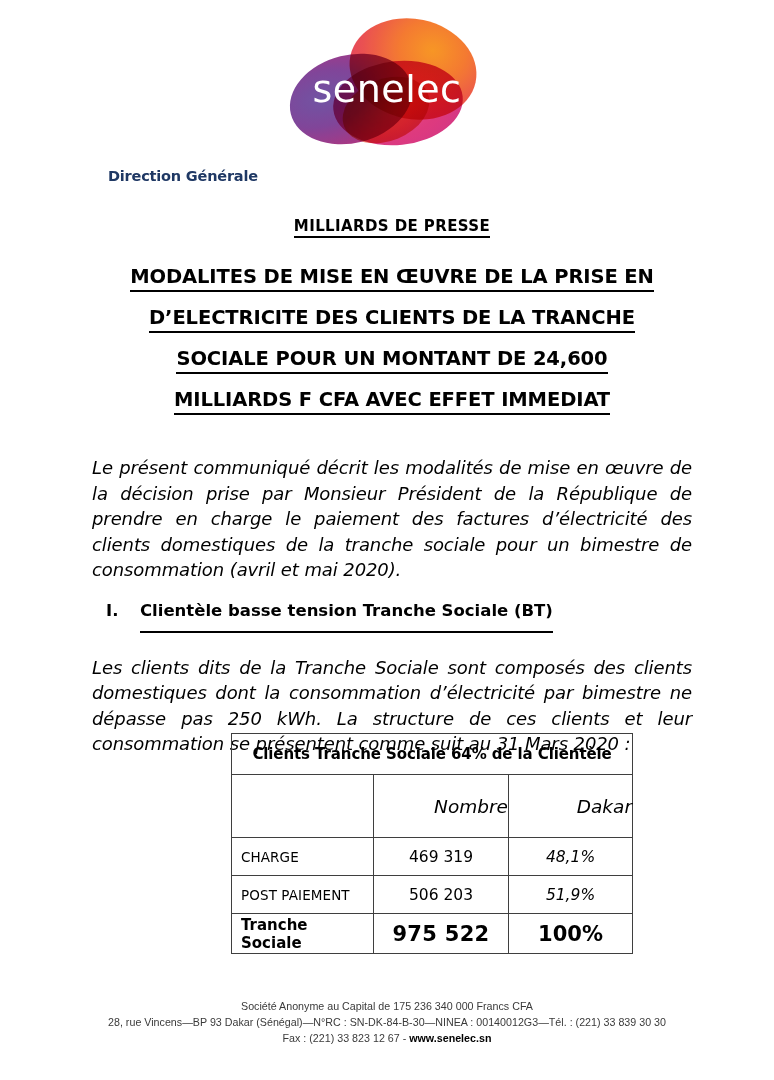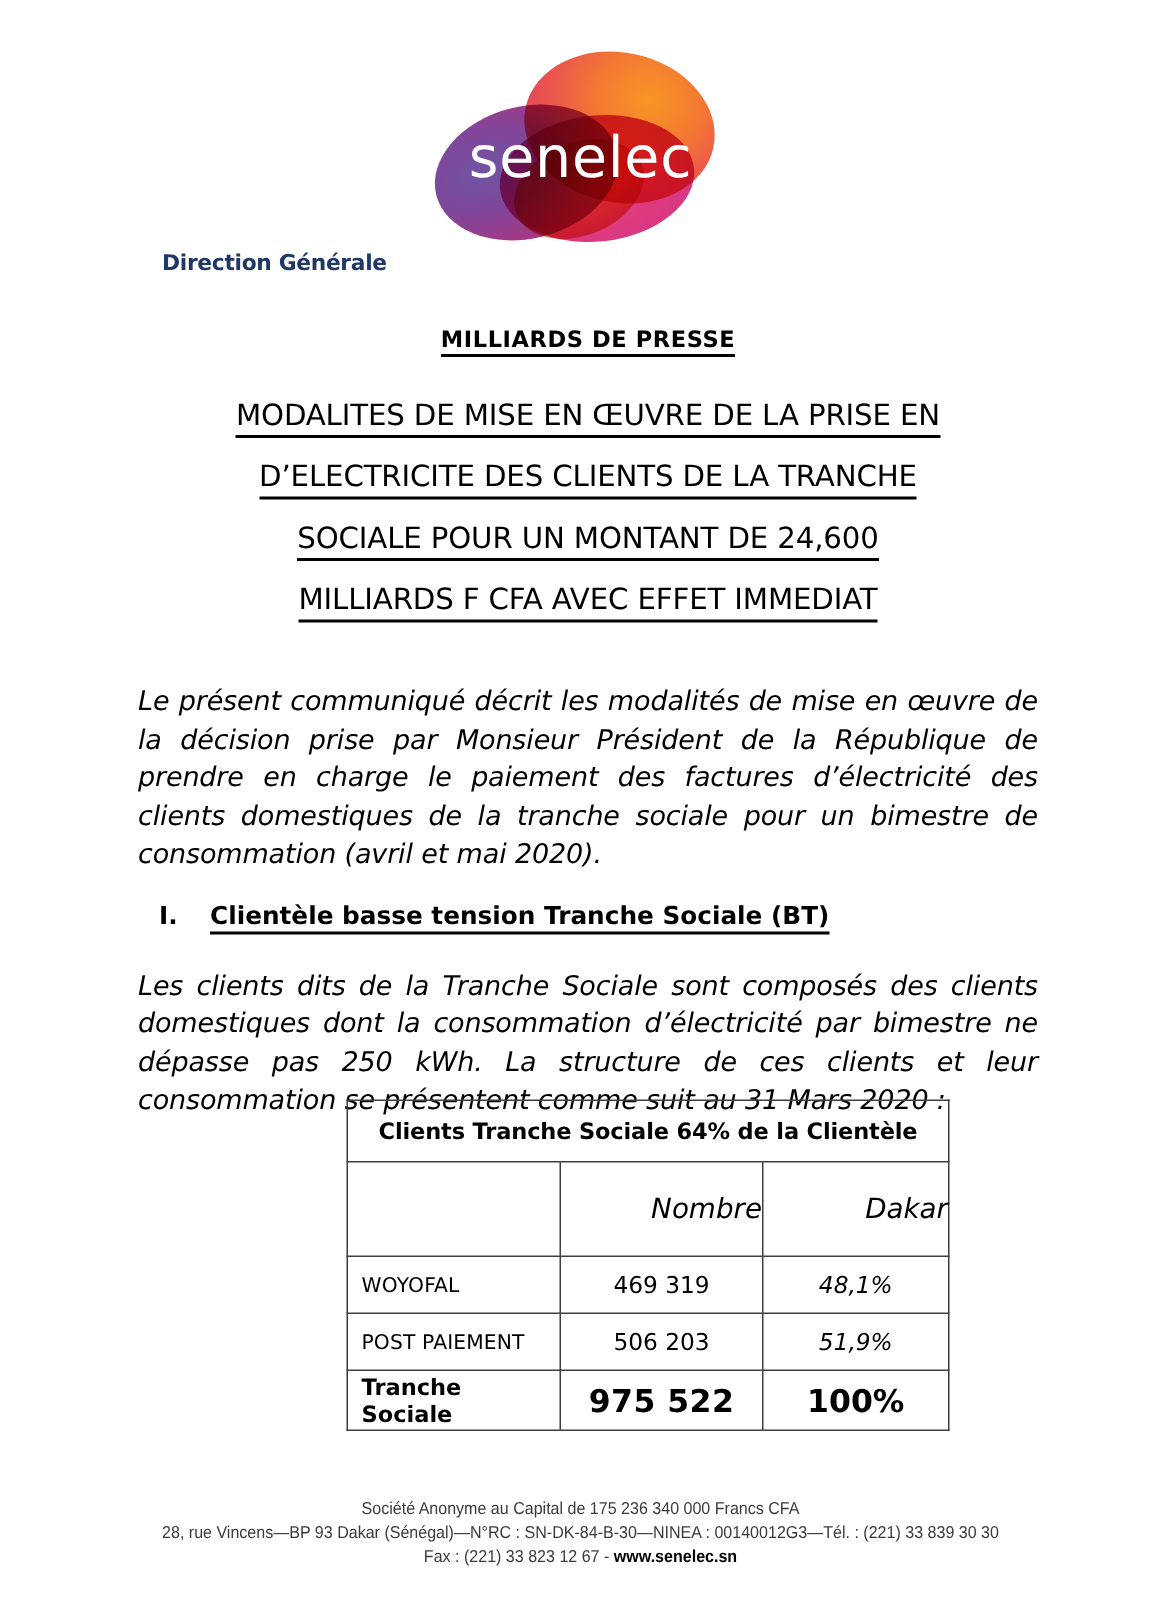--- a/index.html
+++ b/index.html
@@ -20,21 +20,21 @@
     position: relative;
     width: 774px;
     height: 1080px;
     box-sizing: border-box;
   }
 
   
   .logo-wrap {
     position: absolute;
     left: 0;
-    top: 32px;
+    top: 16px;
     width: 774px;
     height: 130px;
     display: flex;
     align-items: center;
     justify-content: center;
   }
   .logo {
     position: relative;
     width: 200px;
     height: 128px;
@@ -128,21 +128,21 @@
   }
   .communique span {
     border-bottom: 2px solid #000;
     padding-bottom: 1px;
   }
 
   .maintitle {
     margin: 21px 0 0 0;
     text-align: center;
     font-size: 19.5px;
-    font-weight: normal;
+    font-weight: bold;
     line-height: 41px;
     letter-spacing: -0.1px;
   }
   .maintitle .ln {
     border-bottom: 2px solid #000;
     padding-bottom: 2px;
   }
 
   .para {
     margin: 35px 0 0 0;
@@ -160,21 +160,21 @@
     font-size: 16.5px;
     font-weight: bold;
   }
   .section-num {
     width: 48px;
     padding-left: 14px;
     box-sizing: border-box;
   }
   .section-label {
     border-bottom: 2px solid #000;
-    padding-bottom: 1px;
+    padding-bottom: 11px;
   }
 
   
   .table-wrap {
     position: absolute;
     left: 188px;
     top: 733px;
     width: 401px;
   }
   table.stats {
@@ -308,21 +308,21 @@
       <tbody>
         <tr class="row-title">
           <td colspan="3">Clients Tranche Sociale 64% de la Clientèle</td>
         </tr>
         <tr class="row-head">
           <td></td>
           <td>Nombre</td>
           <td>Dakar</td>
         </tr>
         <tr class="row-data">
-          <td class="lbl">WOYOFAL</td>
+          <td class="lbl">CHARGE</td>
           <td class="num">469 319</td>
           <td class="pct">48,1%</td>
         </tr>
         <tr class="row-data">
           <td class="lbl">POST PAIEMENT</td>
           <td class="num">506 203</td>
           <td class="pct">51,9%</td>
         </tr>
         <tr class="row-total">
           <td class="lbl">Tranche Sociale</td>

